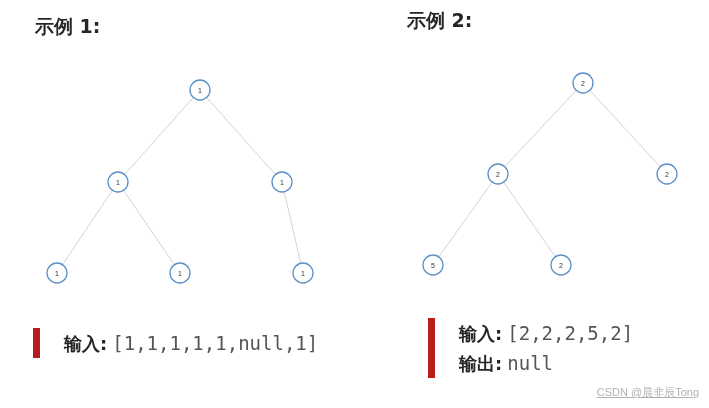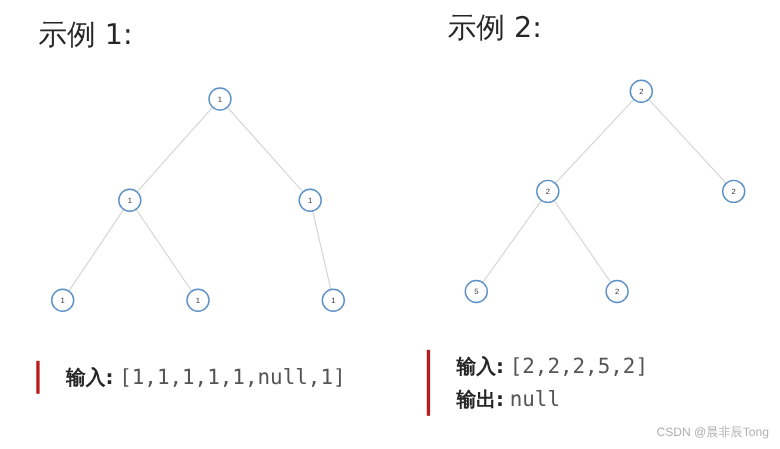--- a/index.html
+++ b/index.html
@@ -1,26 +1,26 @@
 <!DOCTYPE html>
 <html><head>
 <meta charset="utf-8">
 <style>
   html, body { margin: 0; padding: 0; background: #ffffff; }
   body { width: 709px; height: 408px; position: relative; overflow: hidden;
          font-family: "DejaVu Sans", "Liberation Sans", sans-serif; }
-  .heading { position: absolute; font-weight: normal; font-size: 26px; color: #262626; text-align: right; }
+  .heading { position: absolute; font-weight: bold; font-size: 19px; color: #262626; text-align: right; }
   .tree { position: absolute; left: 0; top: 0; }
   .node-label { font-family: "Liberation Sans", sans-serif; font-size: 7px; fill: #333; }
-  .io-block { position: absolute; border-left: 3px solid #b91c1c; padding-left: 24px; }
+  .io-block { position: absolute; border-left: 7px solid #b91c1c; padding-left: 24px; }
   .io-line { height: 30px; line-height: 30px; white-space: nowrap; }
   .io-key { font-weight: bold; font-size: 18px; color: #262626; }
   .io-val { font-family: "DejaVu Sans Mono", "Liberation Mono", monospace; font-size: 19px; color: #555; }
   .watermark { position: absolute; right: 10px; bottom: 8px; font-size: 11px; color: #b0b0b0;
-               font-family: "Liberation Sans", sans-serif; }
+               font-family: "Liberation Sans", sans-serif; text-decoration: underline; }
 </style>
 </head>
 <body>
 
 <div class="heading" style="left:35px; top:14px;">示例 1:</div>
 <div class="heading" style="left:407px; top:8px;">示例 2:</div>
 
 <svg class="tree" id="tree-svg" width="709" height="310" viewBox="0 0 709 310">
     <line x1="193.34629475245552" y1="97.46513271675722" x2="124.65370524754448" y2="174.5348672832428" stroke="#d4d4d4" stroke-width="1"></line>
     <line x1="206.65370524754448" y1="97.46513271675722" x2="275.3462947524555" y2="174.5348672832428" stroke="#d4d4d4" stroke-width="1"></line>
@@ -77,21 +77,21 @@
     </g>
   </svg>
 
 <div class="io-block" style="left:33px; top:328px;">
   <div class="io-line">
     <span class="io-key">输入:</span>
     <span class="io-val">[1,1,1,1,1,null,1]</span>
   </div>
 </div>
 
-<div class="io-block" style="left:388px; top:318px;">
+<div class="io-block" style="left:428px; top:318px;">
   <div class="io-line">
     <span class="io-key">输入:</span>
     <span class="io-val">[2,2,2,5,2]</span>
   </div>
   <div class="io-line">
     <span class="io-key">输出:</span>
     <span class="io-val">null</span>
   </div>
 </div>
 

